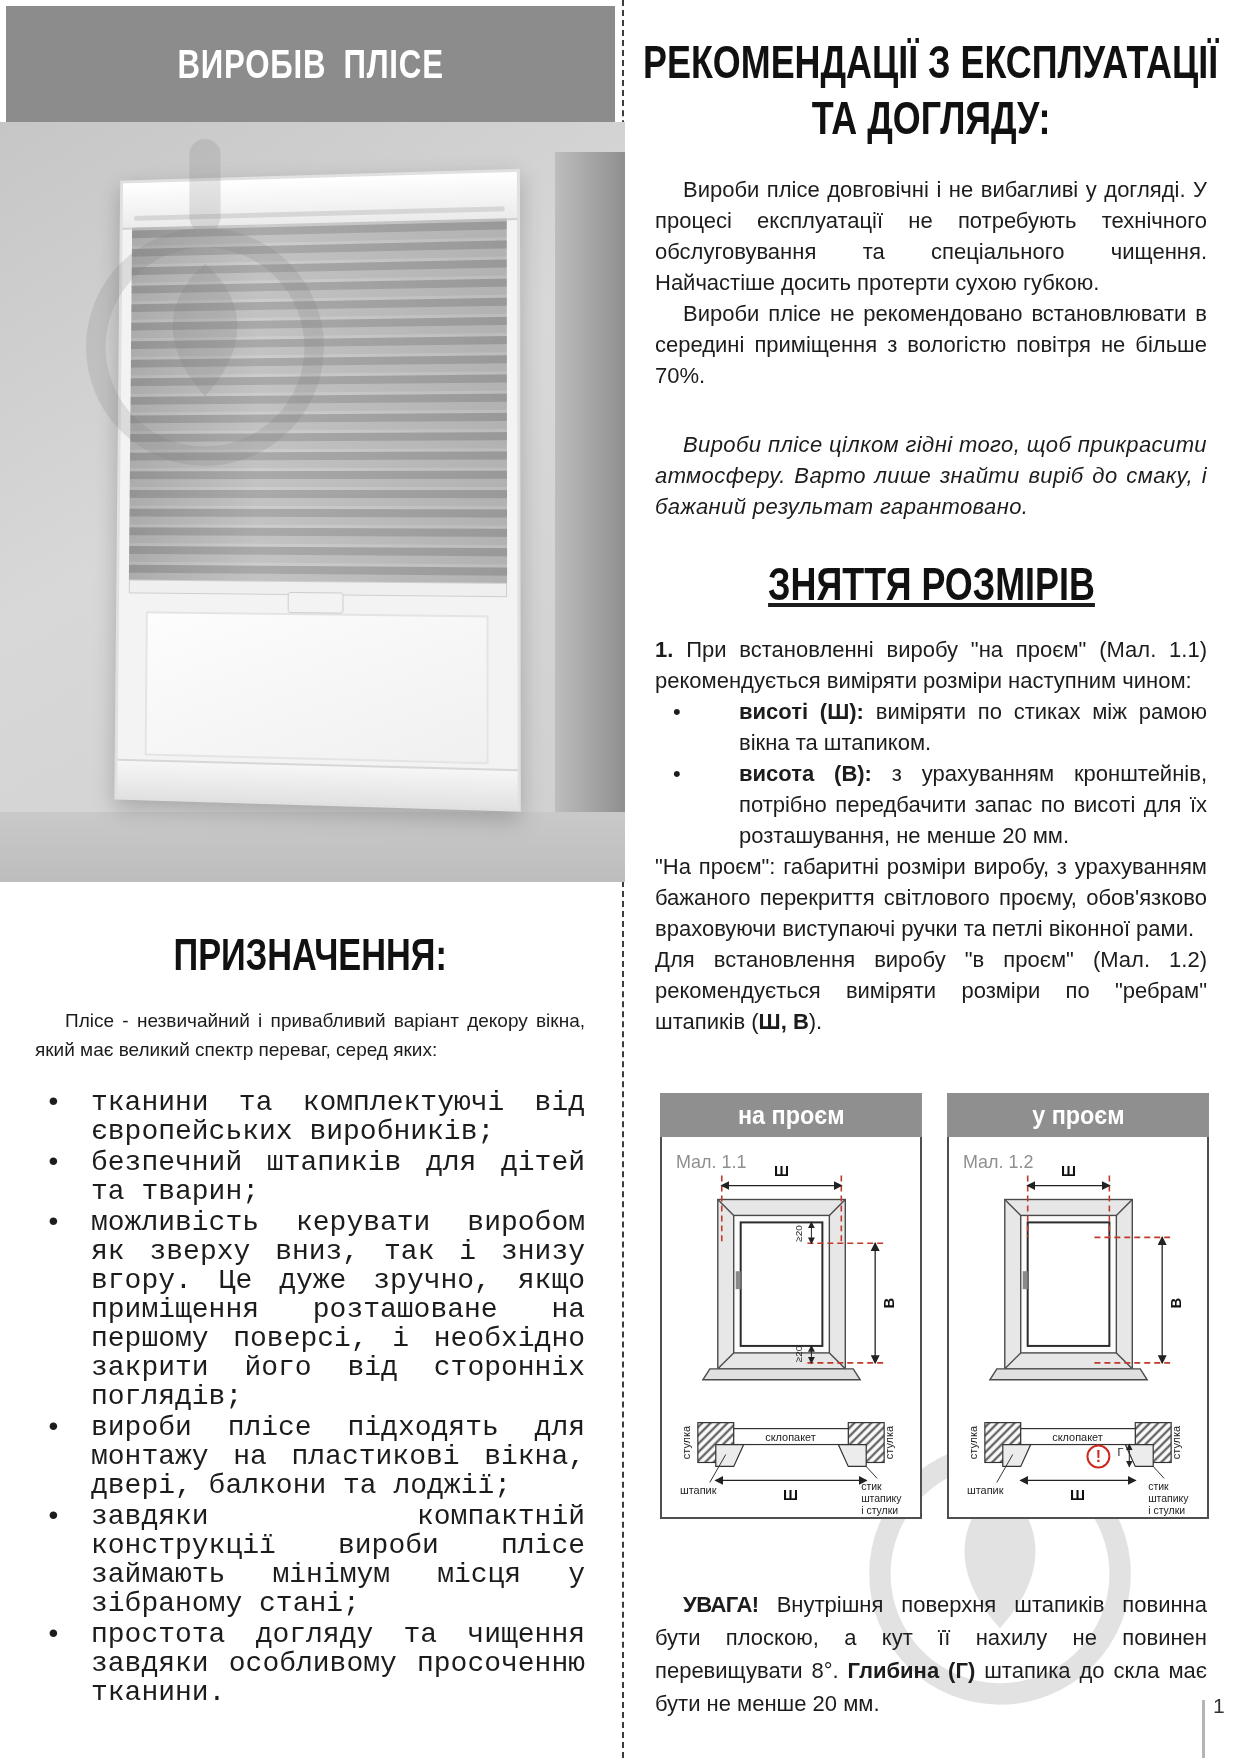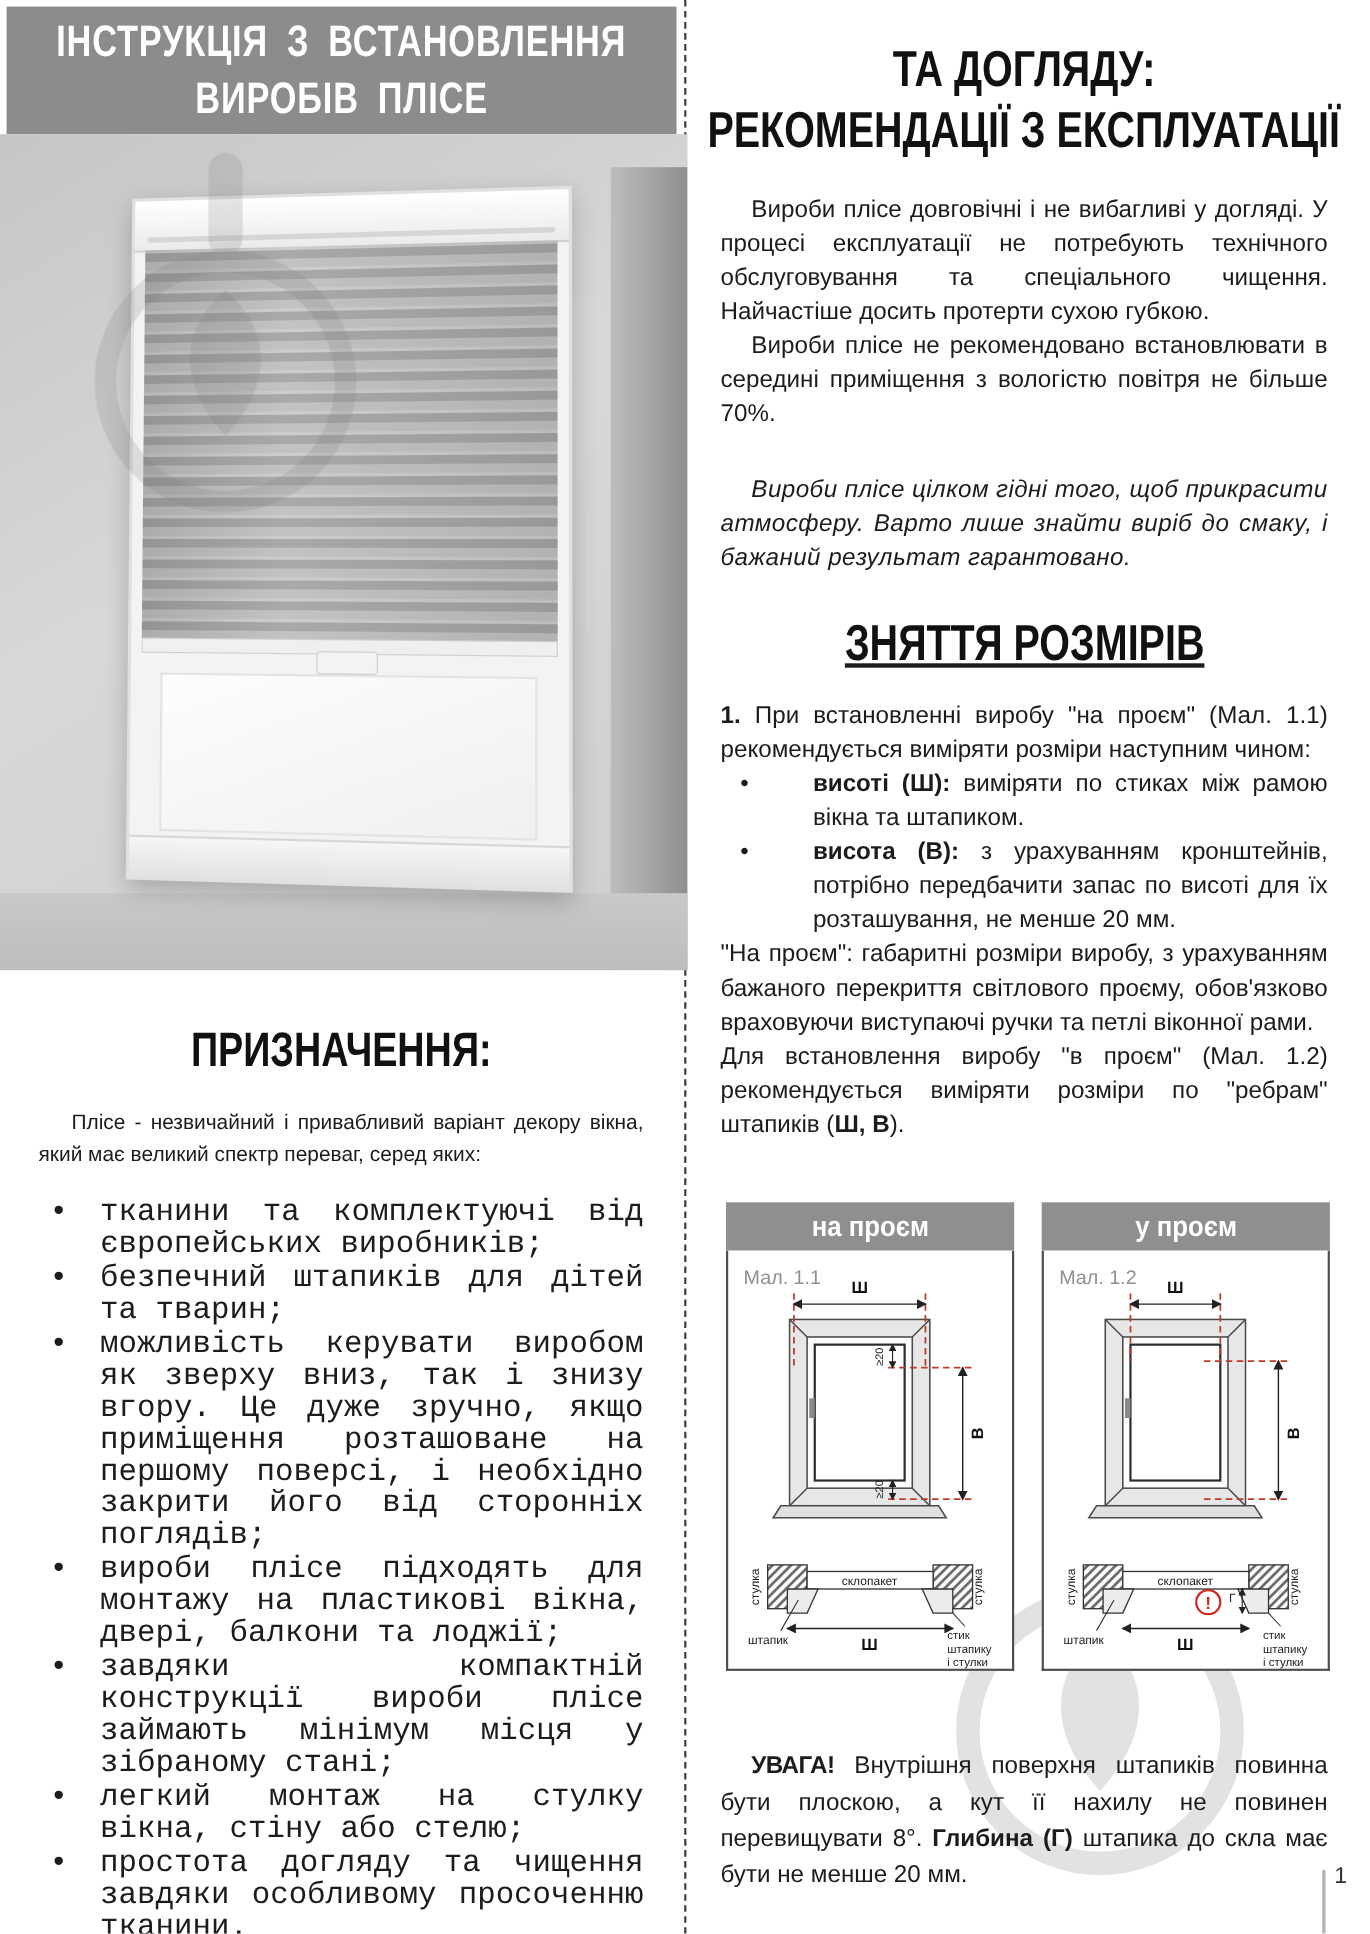--- a/index.html
+++ b/index.html
@@ -89,23 +89,20 @@
     </pattern>
   </defs>
 </svg>
 
 <div class="page">
 
   <div class="fold"></div>
 
   <div class="lheader">
     <div class="hline">
-        <span class="cond">ІНСТРУКЦІЯ З ВСТАНОВЛЕННЯ</span>
-      </div>
-    <div class="hline">
         <span class="cond">ВИРОБІВ ПЛІСЕ</span>
       </div>
   </div>
 
   <div class="photo">
     <div class="reveal"></div>
     <div class="floor"></div>
     <div class="win">
       <div class="cornice"></div>
       <div class="blind"></div>
@@ -127,39 +124,38 @@
     <div class="hline">
         <span class="cond sect-title">ПРИЗНАЧЕННЯ:</span>
       </div>
     <p>Плісе - незвичайний і привабливий варіант декору вікна, який має великий спектр переваг, серед яких:</p>
     <ul>
       <li>тканини та комплектуючі від європейських виробників;</li>
       <li>безпечний штапиків для дітей та тварин;</li>
       <li>можливість керувати виробом як зверху вниз, так і знизу вгору. Це дуже зручно, якщо приміщення розташоване на першому поверсі, і необхідно закрити його від сторонніх поглядів;</li>
       <li>вироби плісе підходять для монтажу на пластикові вікна, двері, балкони та лоджії;</li>
       <li>завдяки компактній конструкції вироби плісе займають мінімум місця у зібраному стані;</li>
-      <li>легкий монтаж на стулку вікна, стіну або стелю;</li>
       <li>простота догляду та чищення завдяки особливому просоченню тканини.</li>
     </ul>
   </div>
 
   <div class="wm wm-bottom" style="left:857px;top:1345px;width:286px;height:372px;">
     <svg viewBox="0 0 200 260">
       <rect x="88" y="0" width="24" height="72" rx="12" fill="#9a9a9a"></rect>
       <circle cx="100" cy="160" r="84" fill="none" stroke="#9a9a9a" stroke-width="15"></circle>
       <path d="M100,96 C130,122 136,158 100,198 C64,158 70,122 100,96 Z" fill="#9a9a9a"></path>
     </svg>
   </div>
 
   <div class="care">
     <div class="hline">
+        <span class="cond">РЕКОМЕНДАЦІЇ З ЕКСПЛУАТАЦІЇ</span>
+      </div>
+    <div class="hline">
         <span class="cond">ТА ДОГЛЯДУ:</span>
-      </div>
-    <div class="hline">
-        <span class="cond">РЕКОМЕНДАЦІЇ З ЕКСПЛУАТАЦІЇ</span>
       </div>
     <p class="rtext p1">Вироби плісе довговічні і не вибагливі у догляді. У процесі експлуатації не потребують технічного обслуговування та спеціального чищення. Найчастіше досить протерти сухою губкою.</p>
     <p class="rtext p2">Вироби плісе не рекомендовано встановлювати в середині приміщення з вологістю повітря не більше 70%.</p>
     <p class="rtext p3">Вироби плісе цілком гідні того, щоб прикрасити атмосферу. Варто лише знайти виріб до смаку, і бажаний результат гарантовано.</p>
   </div>
 
   <div class="measuring">
     <h3 class="hline">
         <span class="cond">ЗНЯТТЯ РОЗМІРІВ</span>
       </h3>

